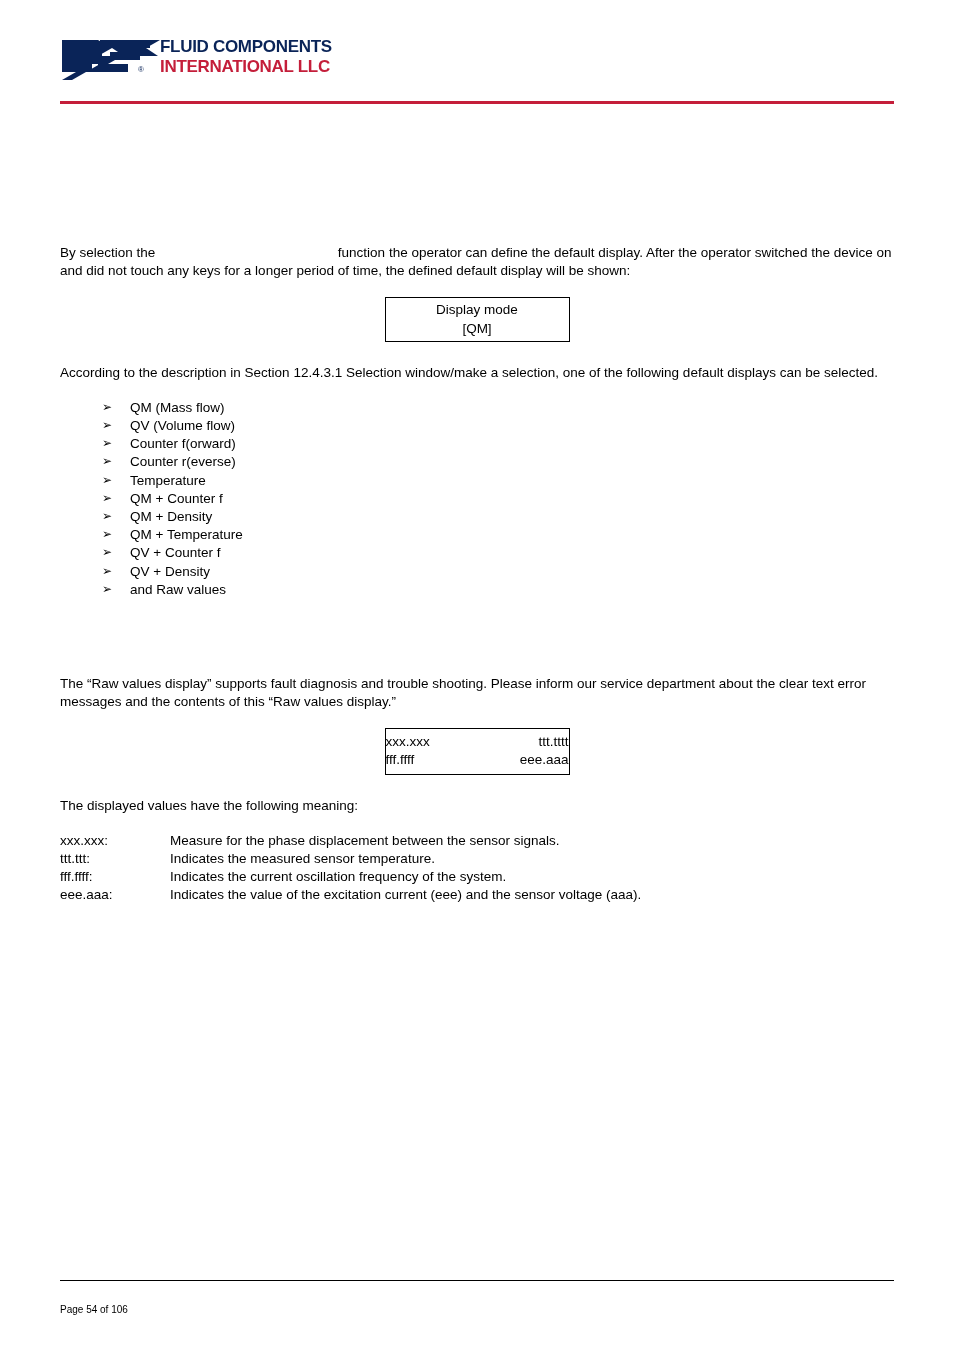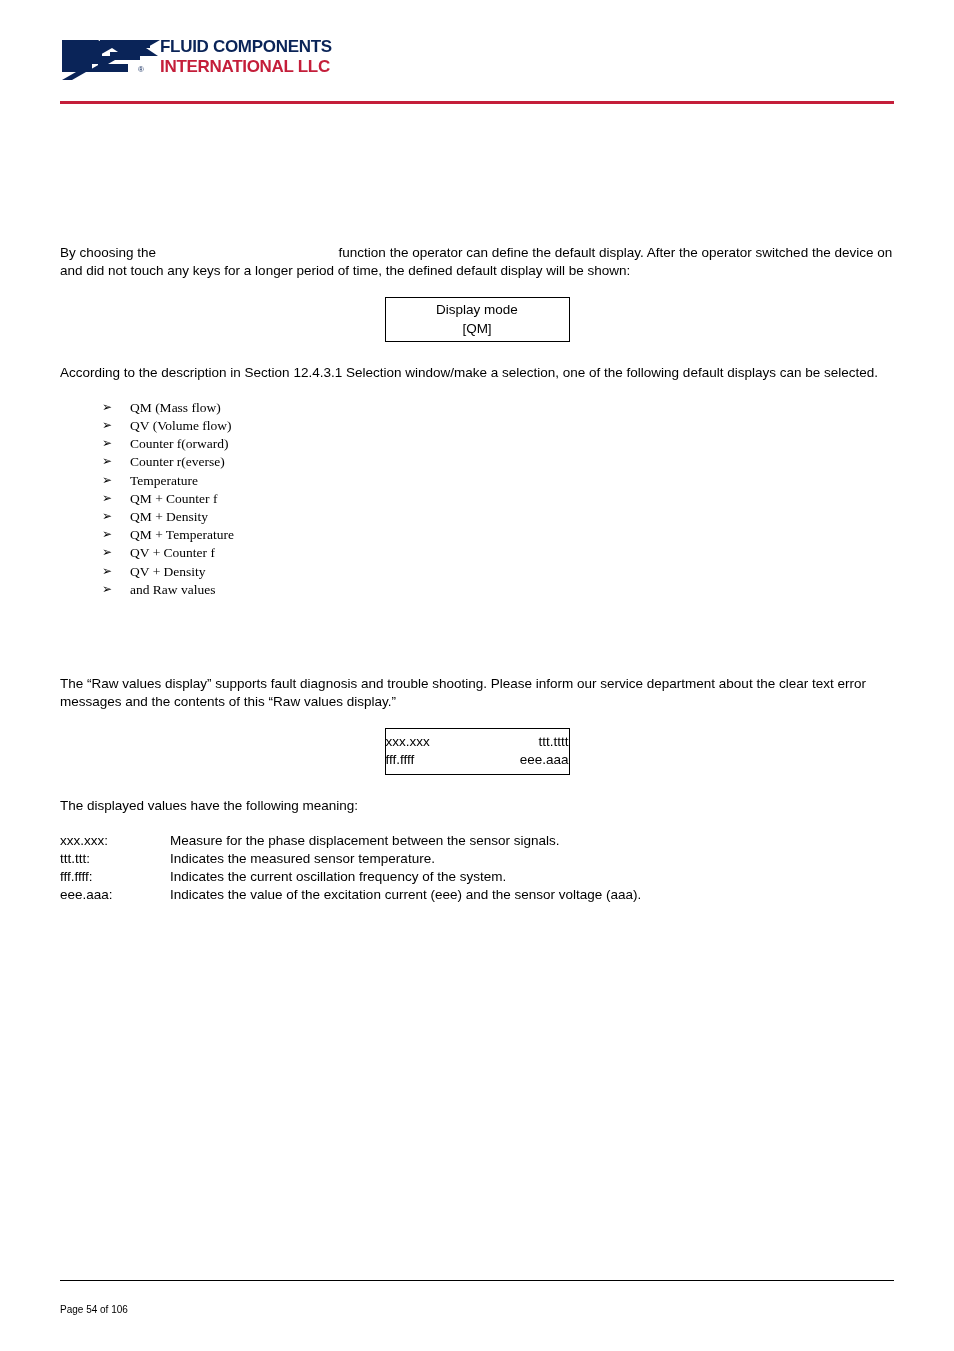--- a/index.html
+++ b/index.html
@@ -63,21 +63,20 @@
     
     .bullet-list {
       list-style: none;
       margin: 6px 0 16px 42px;
     }
     
     .bullet-list li {
       position: relative;
       padding-left: 28px;
       line-height: 1.35;
-      font-family: Liberation Serif, serif;
     }
     
     .bullet-list li::before {
       content: "➢";
       position: absolute;
       left: 0;
       font-size: 12px;
     }
     
     .defs {
@@ -129,21 +128,21 @@
       <rect x="2" y="34" width="30" height="8"></rect>
       <rect x="38" y="34" width="30" height="8"></rect>
       <text x="78" y="42" font-size="8" fill="#0a2458">®</text>
     </g>
     <text x="100" y="22" font-family="Arial Black, Arial" font-size="17" font-weight="900" fill="#0a2458" letter-spacing="-0.3">FLUID COMPONENTS</text>
     <text x="100" y="42" font-family="Arial Black, Arial" font-size="17" font-weight="900" fill="#c41e3a" letter-spacing="-0.3">INTERNATIONAL LLC</text>
   </svg>
 </div>
 
 <p class="paragraph">
-  <span>By choosing the</span>
+  <span>By selection the</span>
   <span style="display:inline-block; width:175px;"></span>
   <span>function the operator can define the default display. After the operator switched the device on and did not touch any keys for a longer period of time, the defined default display will be shown:</span>
 </p>
 
 <div class="display-box">
   <div class="display-box-row">Display mode</div>
   <div class="display-box-row">[QM]</div>
 </div>
 
 <p class="paragraph">According to the description in Section 12.4.3.1 Selection window/make a selection, one of the following default displays can be selected.</p>

